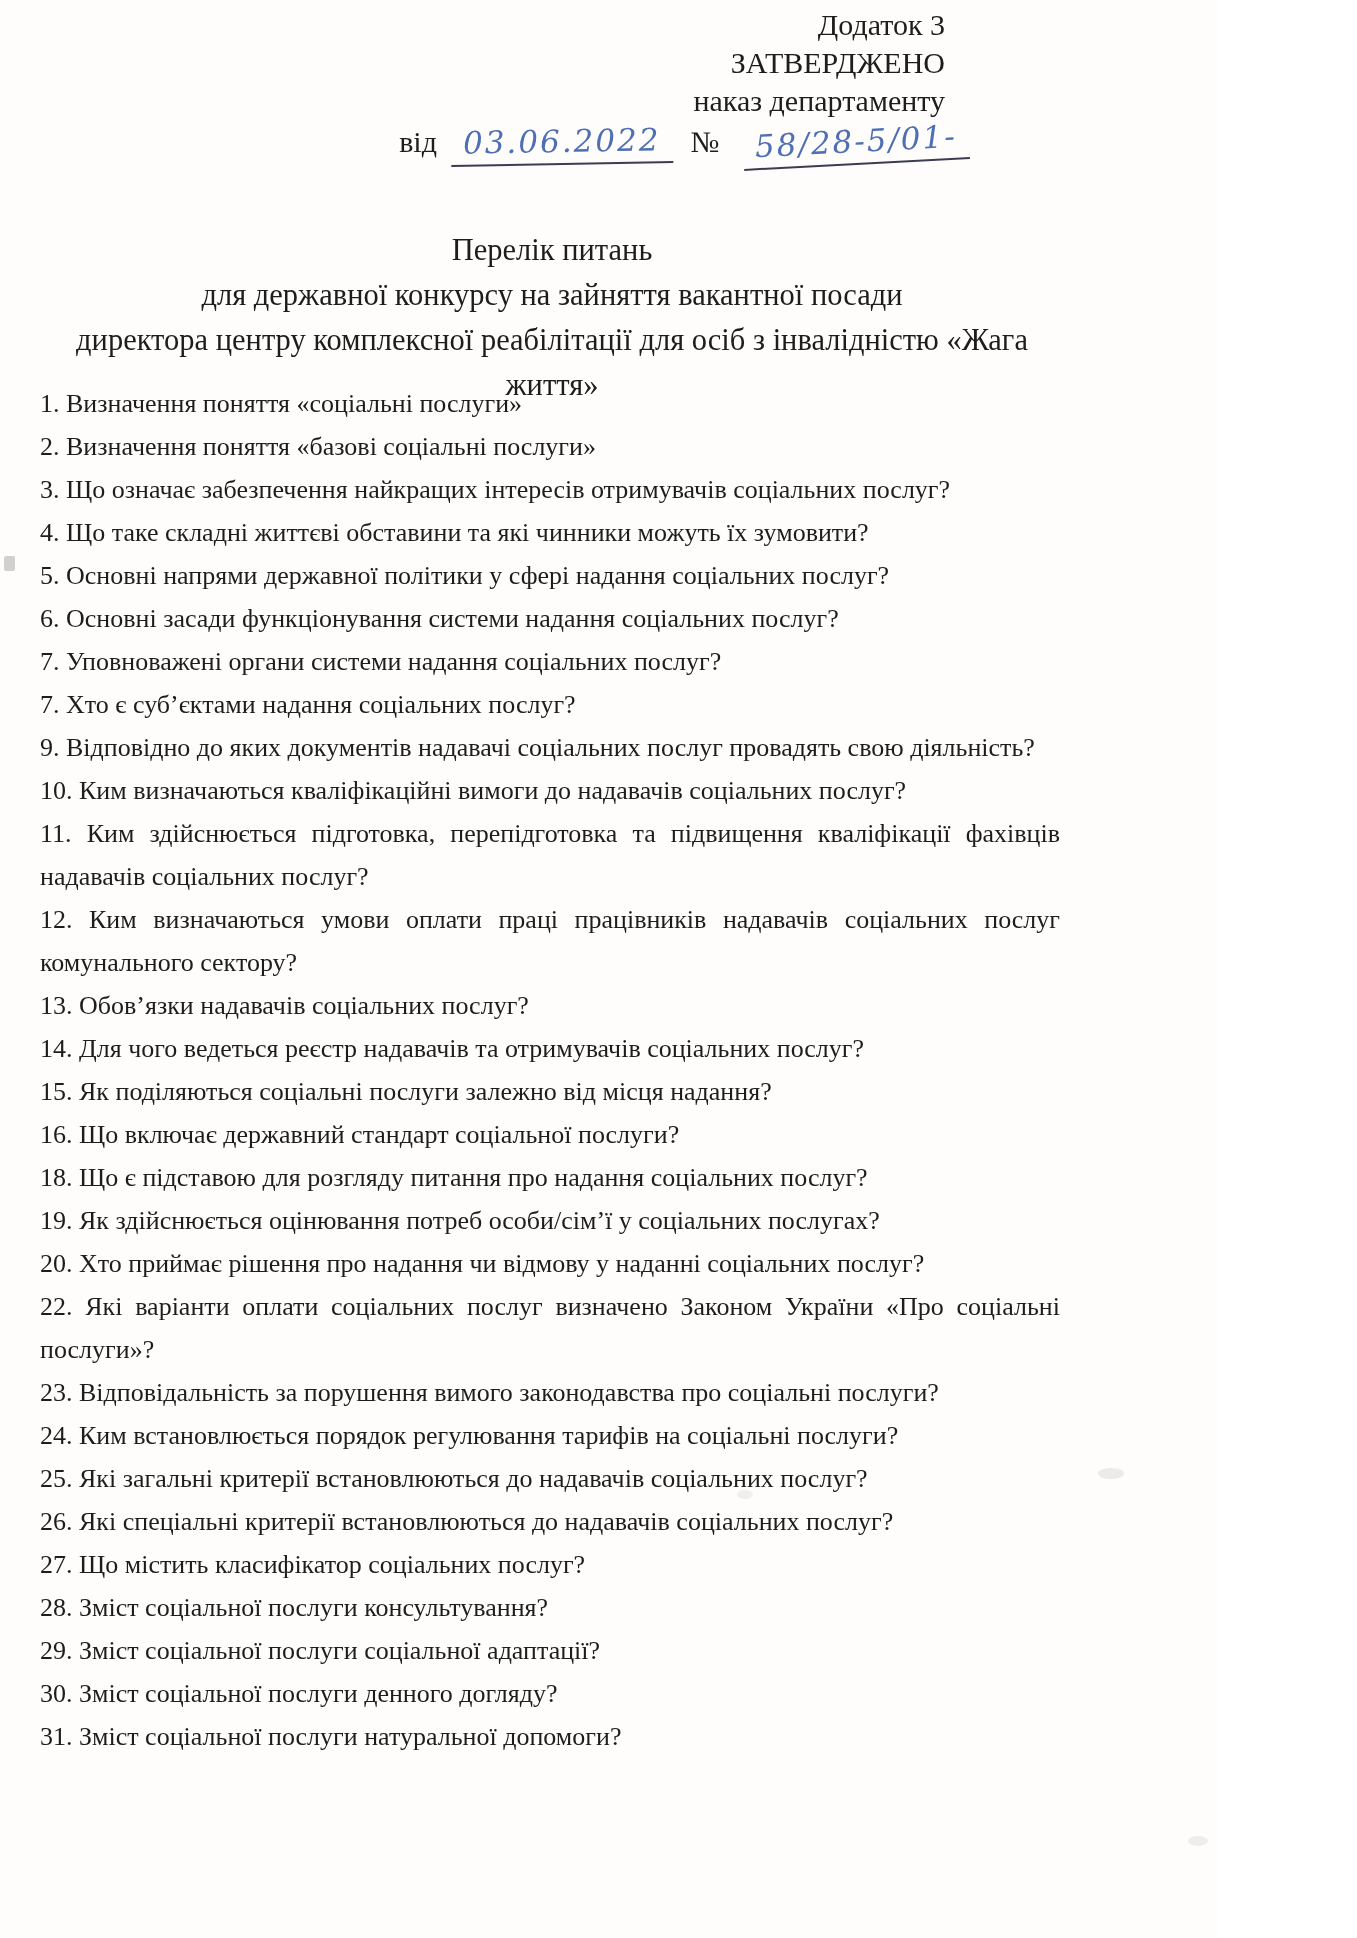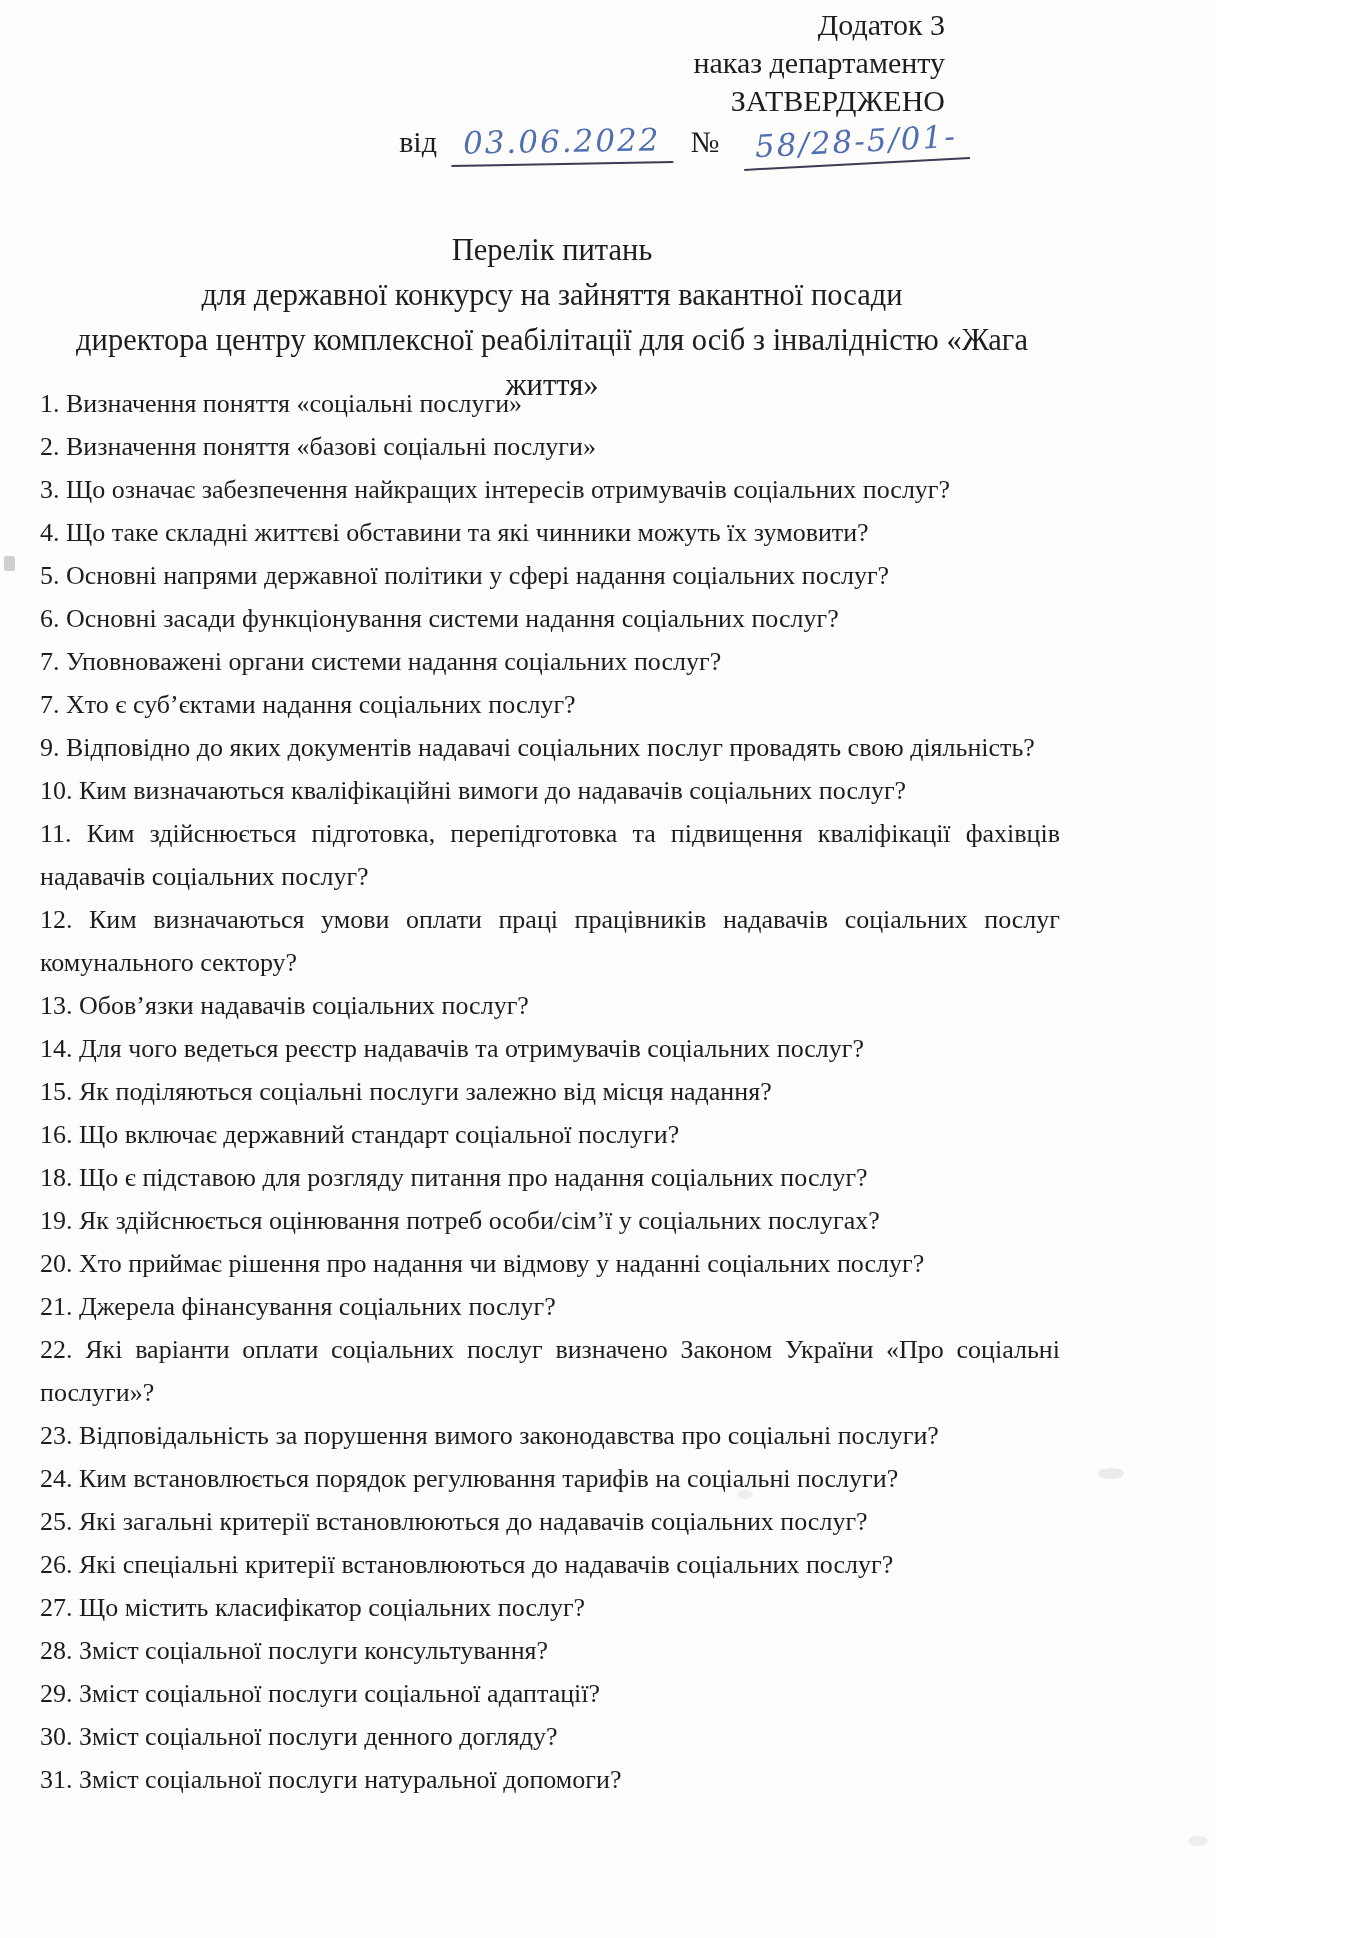--- a/index.html
+++ b/index.html
@@ -49,22 +49,22 @@
   .speck-c{left:1188px;top:1836px;width:20px;height:10px;opacity:.16;}
   .speck-d{left:737px;top:1490px;width:16px;height:9px;opacity:.14;}
 </style>
 </head>
 <body>
 
 <div class="page">
 
   <div class="approval">
     <div>Додаток 3</div>
+    <div>ЗАТВЕРДЖЕНО</div>
     <div>наказ департаменту</div>
-    <div>ЗАТВЕРДЖЕНО</div>
     <div class="order-line">
       <span class="lbl">від</span><span class="hw hw-date u">03.06.2022</span><span class="lbl nosign">№</span><span class="hw hw-num u">58/28-5/01-</span>
     </div>
   </div>
 
   <div class="title">
     <div>Перелік питань</div>
     <div>для державної конкурсу на зайняття вакантної посади</div>
     <div>директора центру комплексної реабілітації для осіб з інвалідністю «Жага життя»</div>
   </div>
@@ -82,21 +82,20 @@
       <p class="q"><span class="qn">10.</span> <span>Ким визначаються кваліфікаційні вимоги до надавачів соціальних послуг?</span></p>
       <p class="q"><span class="qn">11.</span> <span>Ким здійснюється підготовка, перепідготовка та підвищення кваліфікації фахівців надавачів соціальних послуг?</span></p>
       <p class="q"><span class="qn">12.</span> <span>Ким визначаються умови оплати праці працівників надавачів соціальних послуг комунального сектору?</span></p>
       <p class="q"><span class="qn">13.</span> <span>Обов’язки надавачів соціальних послуг?</span></p>
       <p class="q"><span class="qn">14.</span> <span>Для чого ведеться реєстр надавачів та отримувачів соціальних послуг?</span></p>
       <p class="q"><span class="qn">15.</span> <span>Як поділяються соціальні послуги залежно від місця надання?</span></p>
       <p class="q"><span class="qn">16.</span> <span>Що включає державний стандарт соціальної послуги?</span></p>
       <p class="q"><span class="qn">18.</span> <span>Що є підставою для розгляду питання про надання соціальних послуг?</span></p>
       <p class="q"><span class="qn">19.</span> <span>Як здійснюється оцінювання потреб особи/сім’ї у соціальних послугах?</span></p>
       <p class="q"><span class="qn">20.</span> <span>Хто приймає рішення про надання чи відмову у наданні соціальних послуг?</span></p>
-      <p class="q"><span class="qn">21.</span> <span>Джерела фінансування соціальних послуг?</span></p>
       <p class="q"><span class="qn">22.</span> <span>Які варіанти оплати соціальних послуг визначено Законом України «Про соціальні послуги»?</span></p>
       <p class="q"><span class="qn">23.</span> <span>Відповідальність за порушення вимого законодавства про соціальні послуги?</span></p>
       <p class="q"><span class="qn">24.</span> <span>Ким встановлюється порядок регулювання тарифів на соціальні послуги?</span></p>
       <p class="q"><span class="qn">25.</span> <span>Які загальні критерії встановлюються до надавачів соціальних послуг?</span></p>
       <p class="q"><span class="qn">26.</span> <span>Які спеціальні критерії встановлюються до надавачів соціальних послуг?</span></p>
       <p class="q"><span class="qn">27.</span> <span>Що містить класифікатор соціальних послуг?</span></p>
       <p class="q"><span class="qn">28.</span> <span>Зміст соціальної послуги консультування?</span></p>
       <p class="q"><span class="qn">29.</span> <span>Зміст соціальної послуги соціальної адаптації?</span></p>
       <p class="q"><span class="qn">30.</span> <span>Зміст соціальної послуги денного догляду?</span></p>
       <p class="q"><span class="qn">31.</span> <span>Зміст соціальної послуги натуральної допомоги?</span></p>

